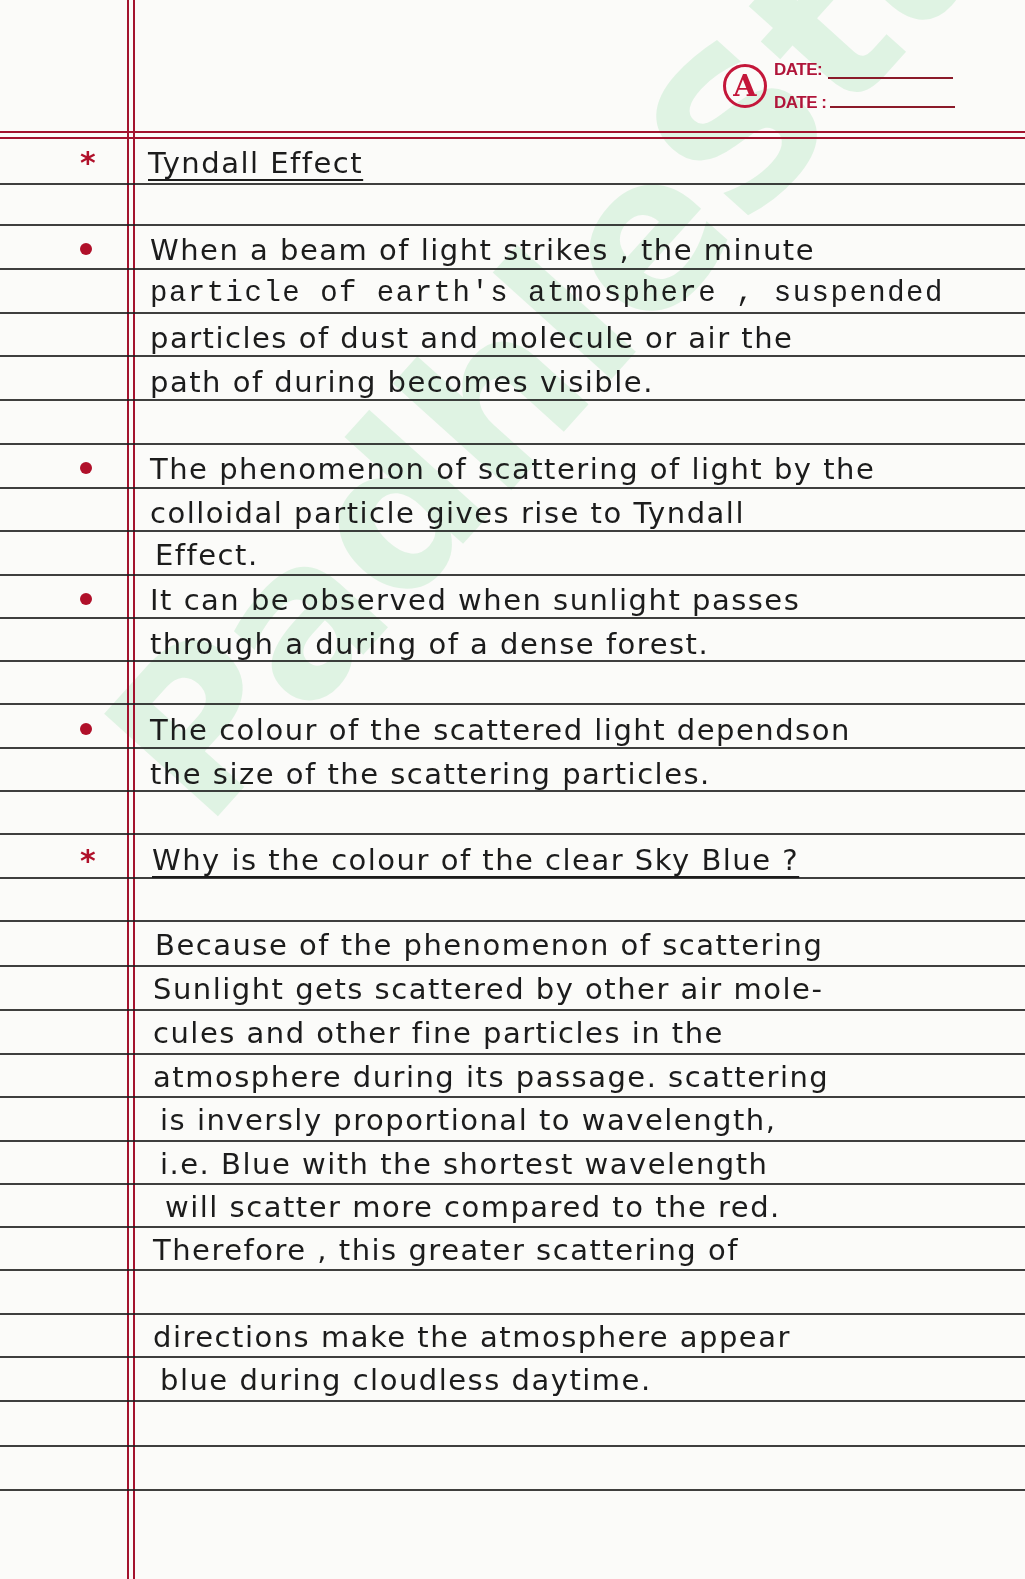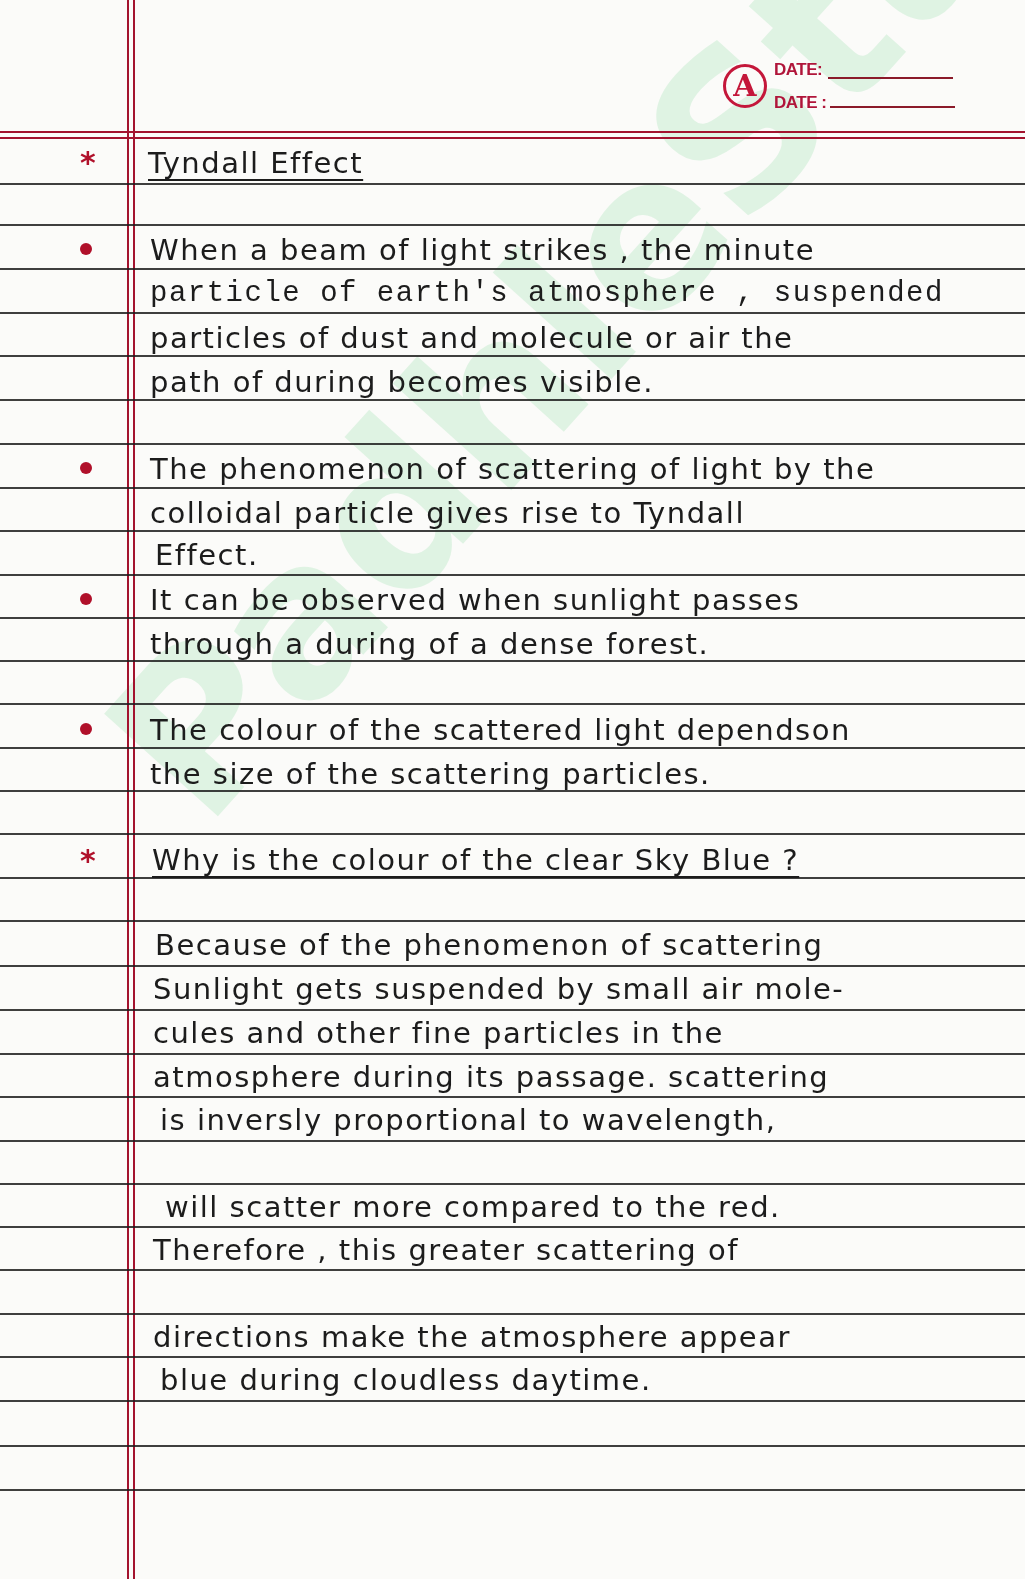--- a/index.html
+++ b/index.html
@@ -120,22 +120,23 @@
   <div class="line" style="top:627px;">through a during of a dense forest.</div>
 
   <div class="marker bullet" style="top:723px;"></div>
   <div class="line" style="top:713px;">The colour of the scattered light dependson</div>
   <div class="line" style="top:757px;">the size of the scattering particles.</div>
 
   <div class="marker asterisk" style="top:846px;">*</div>
   <div class="line heading" style="top:843px; left:152px;">Why is the colour of the clear Sky Blue ?</div>
 
   <div class="line" style="top:928px; left:155px;">Because of the phenomenon of scattering</div>
-  <div class="line" style="top:972px; left:153px;">Sunlight gets suspended by small air mole-</div>
+  <div class="line" style="top:972px; left:153px;">Sunlight gets scattered by other air mole-</div>
   <div class="line" style="top:1016px; left:153px;">cules and other fine particles in the</div>
   <div class="line" style="top:1060px; left:153px;">atmosphere during its passage. scattering</div>
   <div class="line" style="top:1103px; left:160px;">is inversly proportional to wavelength,</div>
+  <div class="line" style="top:1147px; left:160px;">i.e. Blue with the shortest wavelength</div>
   <div class="line" style="top:1190px; left:165px;">will scatter more compared to the red.</div>
   <div class="line" style="top:1233px; left:153px;">Therefore , this greater scattering of</div>
   <div class="line" style="top:1320px; left:153px;">directions make the atmosphere appear</div>
   <div class="line" style="top:1363px; left:160px;">blue during cloudless daytime.</div>
 
 </div>
 
 </body></html>

